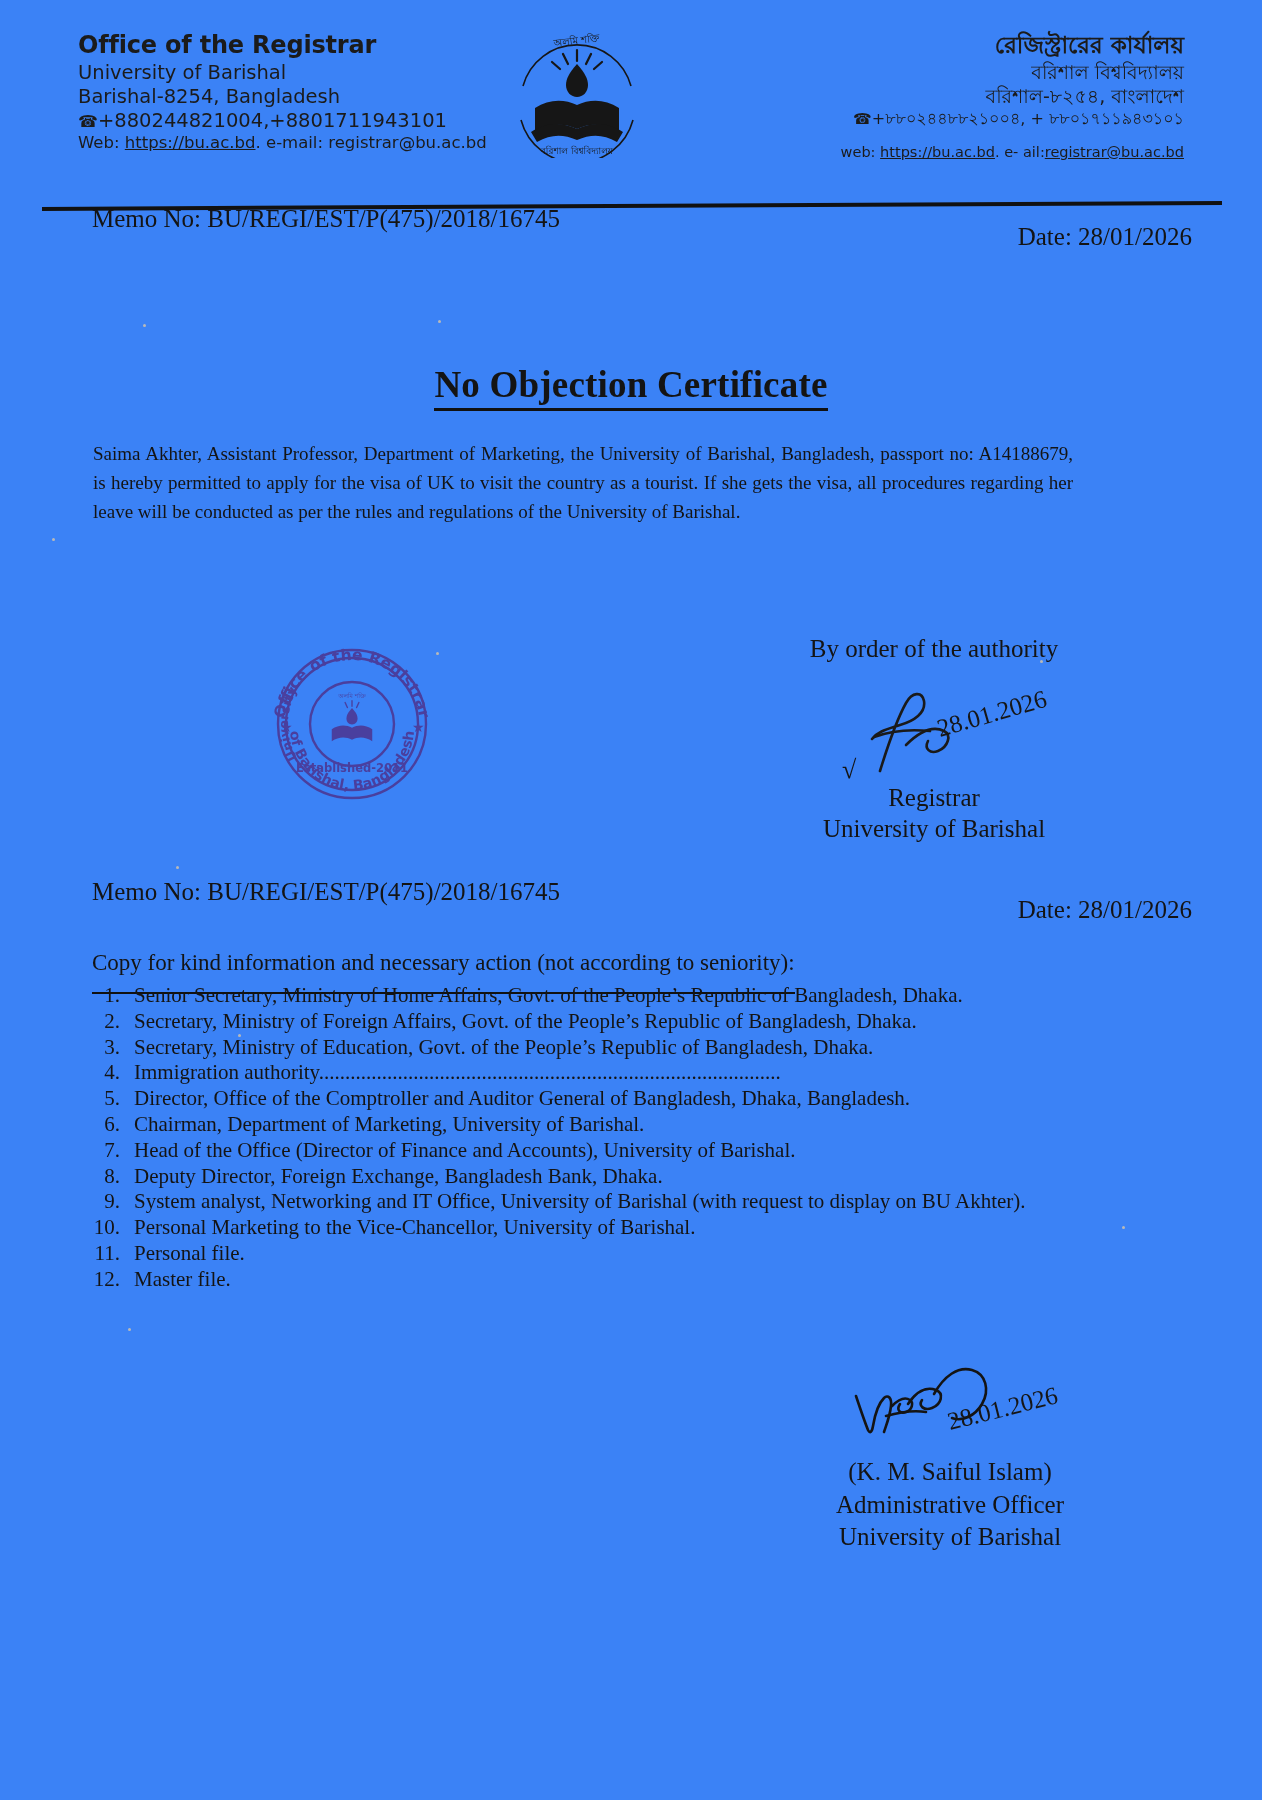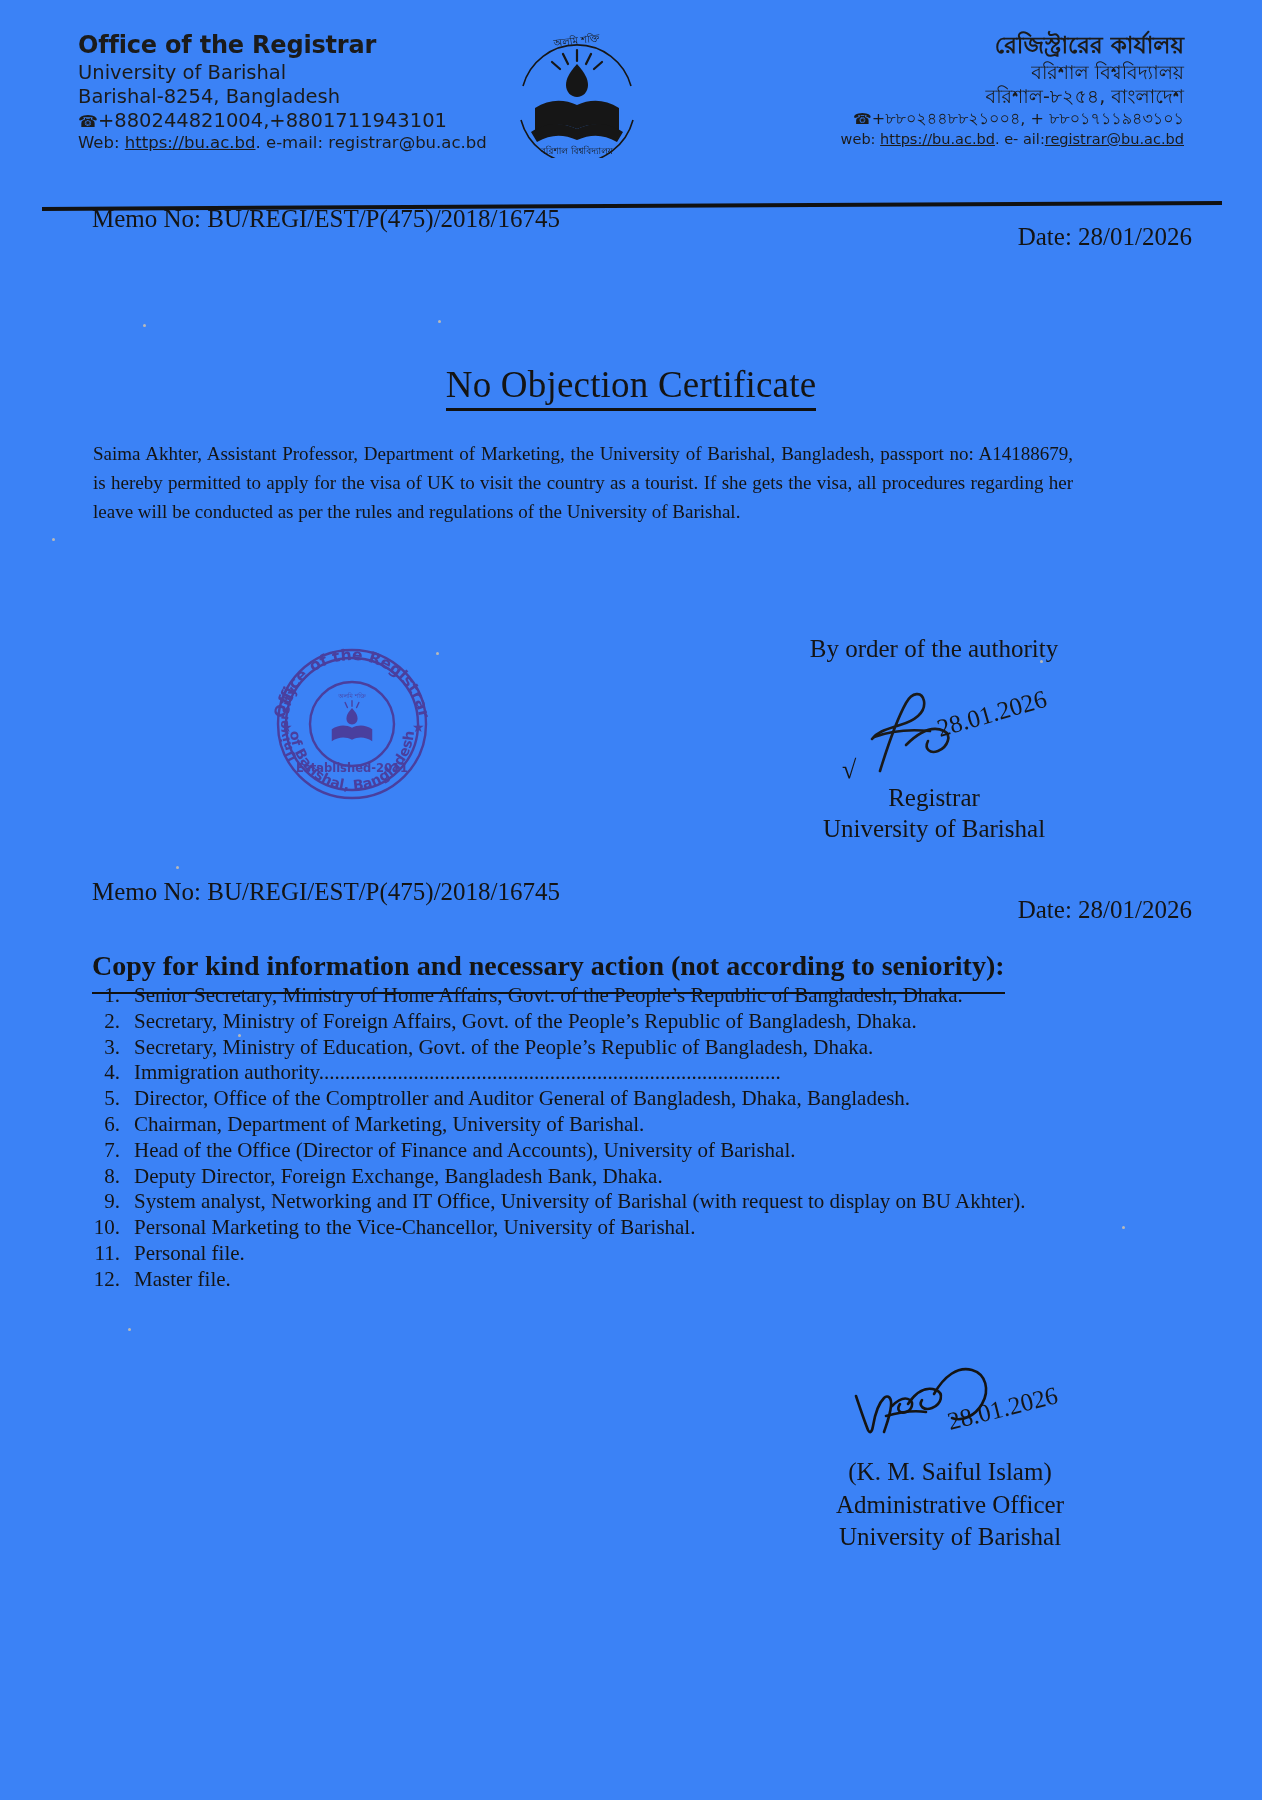--- a/index.html
+++ b/index.html
@@ -75,21 +75,21 @@
   .lh-right .org {
     font-size: 23px;
     font-weight: bold;
     line-height: 1.2;
   }
   .lh-right .ln {
     font-size: 19px;
     line-height: 1.3;
   }
   .lh-right .ln.small { font-size: 16px; }
-  .lh-right .ln.tiny { font-size: 14.5px; }
+  .lh-right .ln.tiny { font-size: 14.5px; margin-top: 13px; }
 
   .rule {
     position: absolute;
     left: 42px;
     right: 40px;
     top: 178px;
     height: 4px;
     background: #111;
     transform: rotate(-0.28deg);
   }
@@ -117,21 +117,21 @@
   #memoline-bottom { top: 878px; height: 60px; }
 
   
   .doc-title {
     position: absolute;
     top: 363px;
     left: 0;
     right: 0;
     text-align: center;
     font-size: 37px;
-    font-weight: normal;
+    font-weight: bold;
     letter-spacing: 0.2px;
   }
   .doc-title span {
     border-bottom: 3px solid #111;
     padding-bottom: 3px;
   }
 
   
   .body-text {
     position: absolute;
@@ -180,24 +180,24 @@
     top: 632px;
     width: 180px;
     height: 180px;
   }
 
   
   .copy-head {
     position: absolute;
     top: 950px;
     left: 92px;
-    font-size: 28px;
-    font-weight: bold;
+    font-size: 23px;
+    font-weight: normal;
     border-bottom: 2.5px solid #111;
-    padding-bottom: 10px;
+    padding-bottom: 16px;
   }
   .copy-list {
     position: absolute;
     top: 985px;
     left: 92px;
     width: 980px;
     font-size: 21px;
     line-height: 1.0;
   }
   .cl-row {

